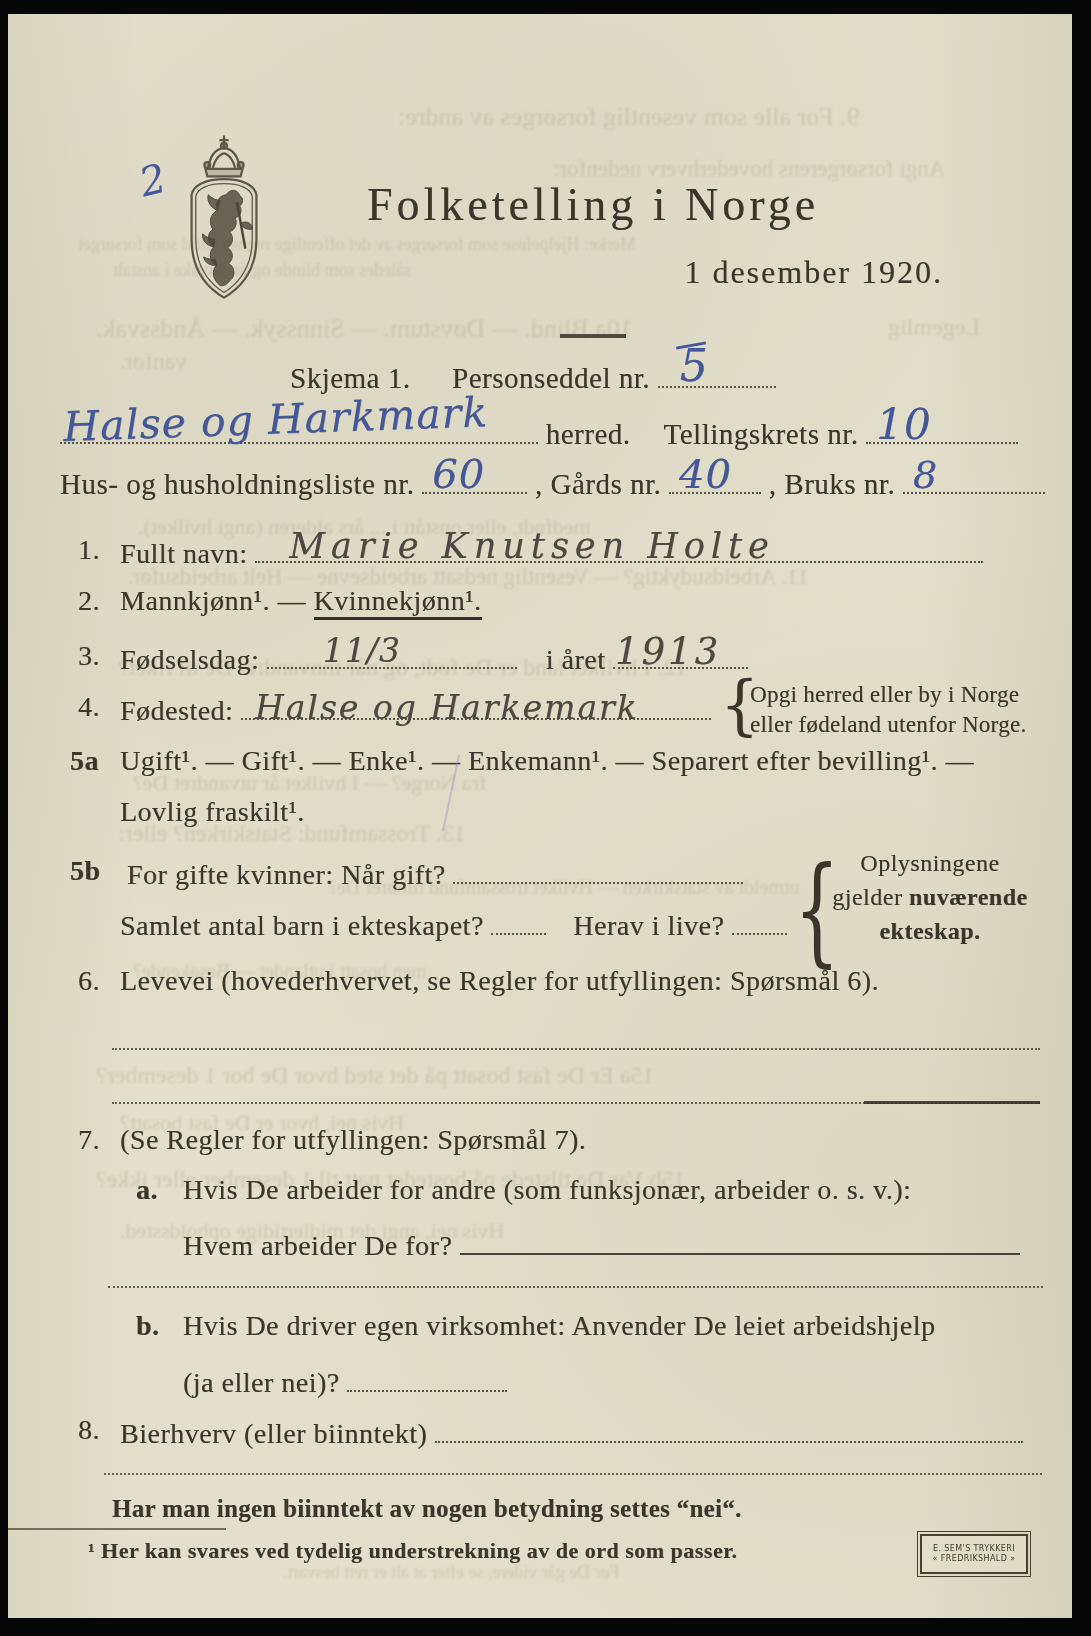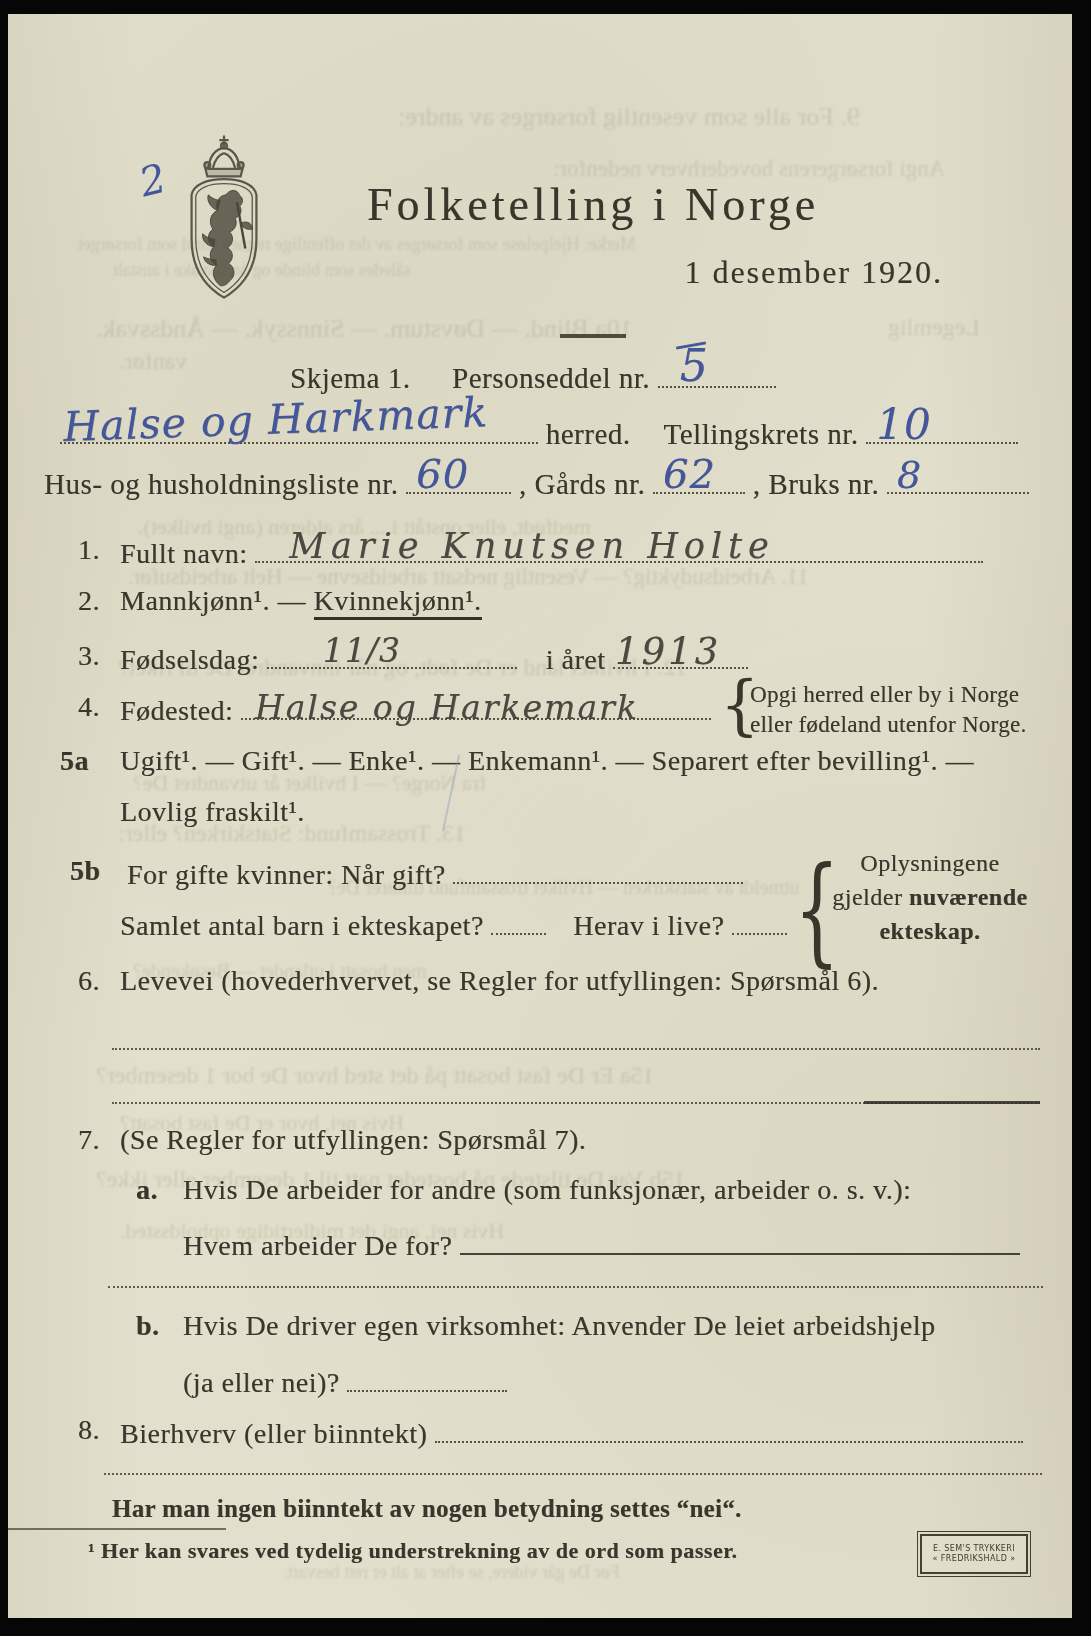--- a/index.html
+++ b/index.html
@@ -152,28 +152,28 @@
       <span class="hw blue" style="font-size:41px;left:4px;bottom:-6px;transform:rotate(-2deg);transform-origin:left bottom;display:inline-block;">Halse og Harkmark</span>
     </span>
     <span>herred.</span>
     <span style="display:inline-block;width:18px;"></span>
     <span>Tellingskrets nr.</span>
     <span class="fill" style="width:152px;">
       <span class="hw blue" style="font-size:42px;bottom:-4px;">10</span>
     </span>
   </div>
 
-  <div class="abs print" style="left:36px;top:450px;font-size:29px;">
+  <div class="abs print" style="left:52px;top:450px;font-size:29px;">
     <span>Hus- og husholdningsliste nr.</span>
     <span class="fill" style="width:105px;">
       <span class="hw blue" style="font-size:40px;bottom:-2px;">60</span>
     </span>
     <span>, Gårds nr.</span>
     <span class="fill" style="width:92px;">
-      <span class="hw blue" style="font-size:40px;bottom:-2px;">62</span>
+      <span class="hw blue" style="font-size:40px;bottom:-2px;">40</span>
     </span>
     <span>, Bruks nr.</span>
     <span class="fill" style="width:142px;">
       <span class="hw blue" style="font-size:38px;bottom:-2px;">8</span>
     </span>
   </div>
 
   <div class="abs print qnum" style="left:70px;top:520px;">1.</div>
   <div class="abs print" style="left:112px;top:520px;">
     <span>Fullt navn:</span>
@@ -204,21 +204,21 @@
   <div class="abs print" style="left:112px;top:677px;">
     <span>Fødested:</span>
     <span class="fill" style="width:470px;">
       <span class="hw dark" style="font-size:33px;left:14px;bottom:-6px;letter-spacing:2px;">Halse og Harkemark</span>
     </span>
   </div>
   <div class="abs brace" style="left:712px;top:660px;font-size:62px;transform:scaleY(1.05);">{</div>
   <div class="abs print small" style="left:742px;top:668px;font-size:23px;">Opgi herred eller by i Norge</div>
   <div class="abs print small" style="left:742px;top:698px;font-size:23px;">eller fødeland utenfor Norge.</div>
 
-  <div class="abs print qnum bold" style="left:52px;top:731px;">5a</div>
+  <div class="abs print qnum bold" style="left:62px;top:731px;">5a</div>
   <div class="abs print" style="left:112px;top:731px;">Ugift¹. — Gift¹. — Enke¹. — Enkemann¹. — Separert efter bevilling¹. —</div>
   <div class="abs print" style="left:112px;top:782px;">Lovlig fraskilt¹.</div>
   <div class="stray" style="left:442px;top:740px;width:2px;height:78px;transform:rotate(12deg);"></div>
 
   <div class="abs print qnum bold" style="left:62px;top:841px;text-align:center;">5b</div>
   <div class="abs print" style="left:119px;top:841px;">
     <span>For gifte kvinner:  Når gift?</span>
     <span class="fill" style="width:290px;"></span>
   </div>
   <div class="abs print" style="left:112px;top:892px;">

